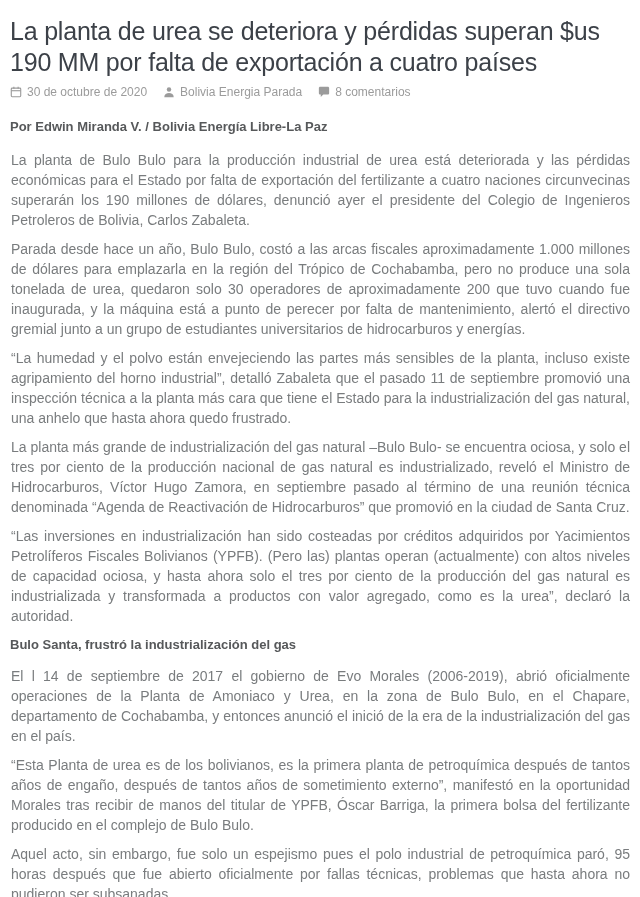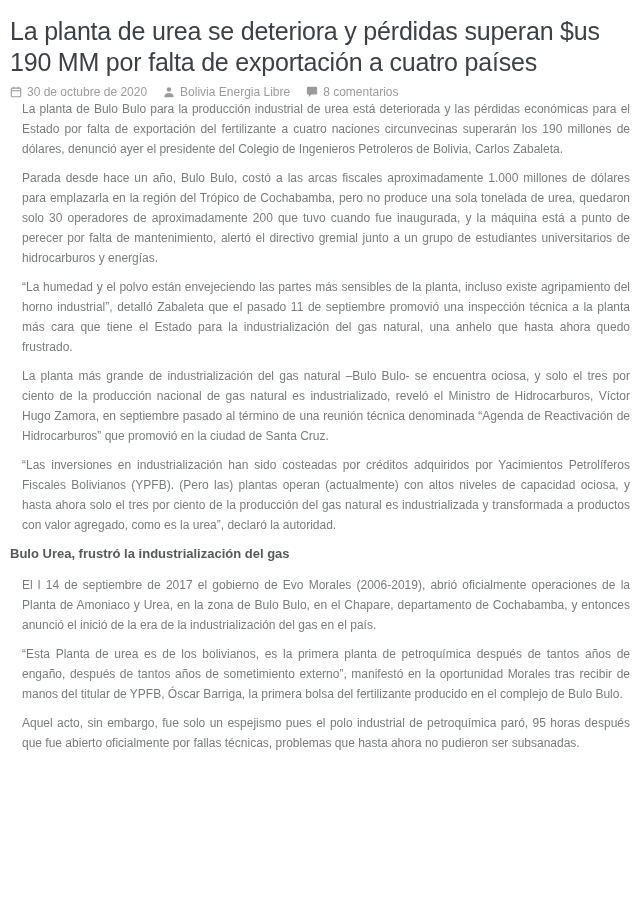--- a/index.html
+++ b/index.html
@@ -52,22 +52,22 @@
   }
   .meta-item .icon svg { width: 12px; height: 12px; }
   p.byline {
     margin: 19px 0 14px 0;
     font-size: 13px;
     line-height: 18px;
     font-weight: 700;
     color: #56585a;
   }
   .body-copy p.para {
-    margin: 0 0 9px 12px;
-    font-size: 12px;
+    margin: 0 0 9px 1px;
+    font-size: 14px;
     line-height: 20px;
     color: #797c7e;
     text-align: justify;
   }
   .body-copy h2.subheading {
     margin: 4px 0 11px 0;
     font-size: 13px;
     line-height: 20px;
     font-weight: 700;
     color: #56585a;
@@ -95,40 +95,41 @@
       <span>30 de octubre de 2020</span>
     </span>
 
     <a class="meta-item">
       <span class="icon">
         <svg viewBox="0 0 14 14" fill="currentColor">
           <circle cx="7" cy="4" r="2.6"></circle>
           <path d="M1.5 13c0-3.1 2.5-4.7 5.5-4.7s5.5 1.6 5.5 4.7z"></path>
         </svg>
       </span>
-      <span>Bolivia Energia Libre</span>
+      <span>Bolivia Energia Parada</span>
     </a>
 
     <a class="meta-item">
       <span class="icon">
         <svg viewBox="0 0 14 14" fill="currentColor">
           <path d="M1 2.5C1 1.7 1.7 1 2.5 1h9c.8 0 1.5.7 1.5 1.5v6c0 .8-.7 1.5-1.5 1.5H6.2l-3 2.8V10H2.5C1.7 10 1 9.3 1 8.5z"></path>
         </svg>
       </span>
       <span>8 comentarios</span>
     </a>
 
   </div>
 
+  <p class="byline">Por Edwin Miranda V. / Bolivia Energía Libre-La Paz</p>
 
   <div class="body-copy">
       <p class="para">La planta de Bulo Bulo para la producción industrial de urea está deteriorada y las pérdidas económicas para el Estado por falta de exportación del fertilizante a cuatro naciones circunvecinas superarán los 190 millones de dólares, denunció ayer el presidente del Colegio de Ingenieros Petroleros de Bolivia, Carlos Zabaleta.</p>
       <p class="para">Parada desde hace un año, Bulo Bulo, costó a las arcas fiscales aproximadamente 1.000 millones de dólares para emplazarla en la región del Trópico de Cochabamba, pero no produce una sola tonelada de urea, quedaron solo 30 operadores de aproximadamente 200 que tuvo cuando fue inaugurada, y la máquina está a punto de perecer por falta de mantenimiento, alertó el directivo gremial junto a un grupo de estudiantes universitarios de hidrocarburos y energías.</p>
       <p class="para">“La humedad y el polvo están envejeciendo las partes más sensibles de la planta, incluso existe agripamiento del horno industrial”, detalló Zabaleta que el pasado 11 de septiembre promovió una inspección técnica a la planta más cara que tiene el Estado para la industrialización del gas natural, una anhelo que hasta ahora quedo frustrado.</p>
       <p class="para">La planta más grande de industrialización del gas natural –Bulo Bulo- se encuentra ociosa, y solo el tres por ciento de la producción nacional de gas natural es industrializado, reveló el Ministro de Hidrocarburos, Víctor Hugo Zamora, en septiembre pasado al término de una reunión técnica denominada “Agenda de Reactivación de Hidrocarburos” que promovió en la ciudad de Santa Cruz.</p>
       <p class="para">“Las inversiones en industrialización han sido costeadas por créditos adquiridos por Yacimientos Petrolíferos Fiscales Bolivianos (YPFB). (Pero las) plantas operan (actualmente) con altos niveles de capacidad ociosa, y hasta ahora solo el tres por ciento de la producción del gas natural es industrializada y transformada a productos con valor agregado, como es la urea”, declaró la autoridad.</p>
-      <h2 class="subheading">Bulo Urea, frustró la industrialización del gas</h2>
+      <h2 class="subheading">Bulo Santa, frustró la industrialización del gas</h2>
       <p class="para">El l 14 de septiembre de 2017 el gobierno de Evo Morales (2006-2019), abrió oficialmente operaciones de la Planta de Amoniaco y Urea, en la zona de Bulo Bulo, en el Chapare, departamento de Cochabamba, y entonces anunció el inició de la era de la industrialización del gas en el país.</p>
       <p class="para">“Esta Planta de urea es de los bolivianos, es la primera planta de petroquímica después de tantos años de engaño, después de tantos años de sometimiento externo”, manifestó en la oportunidad Morales tras recibir de manos del titular de YPFB, Óscar Barriga, la primera bolsa del fertilizante producido en el complejo de Bulo Bulo.</p>
       <p class="para">Aquel acto, sin embargo, fue solo un espejismo pues el polo industrial de petroquímica paró, 95 horas después que fue abierto oficialmente por fallas técnicas, problemas que hasta ahora no pudieron ser subsanadas.</p>
     </div>
 
 </main>
 
 </body></html>

